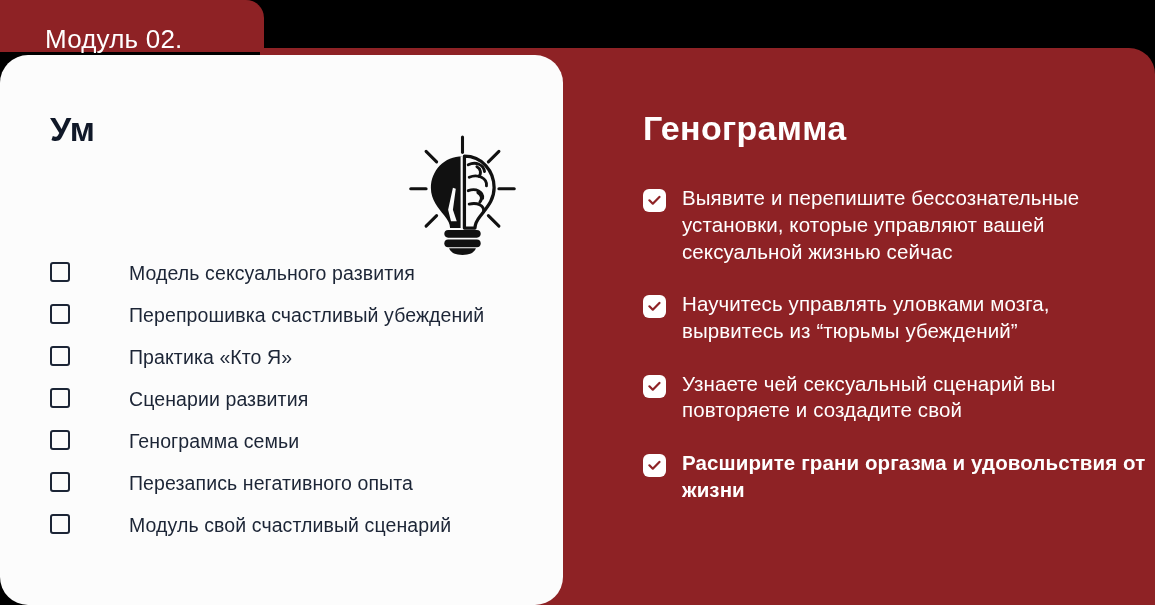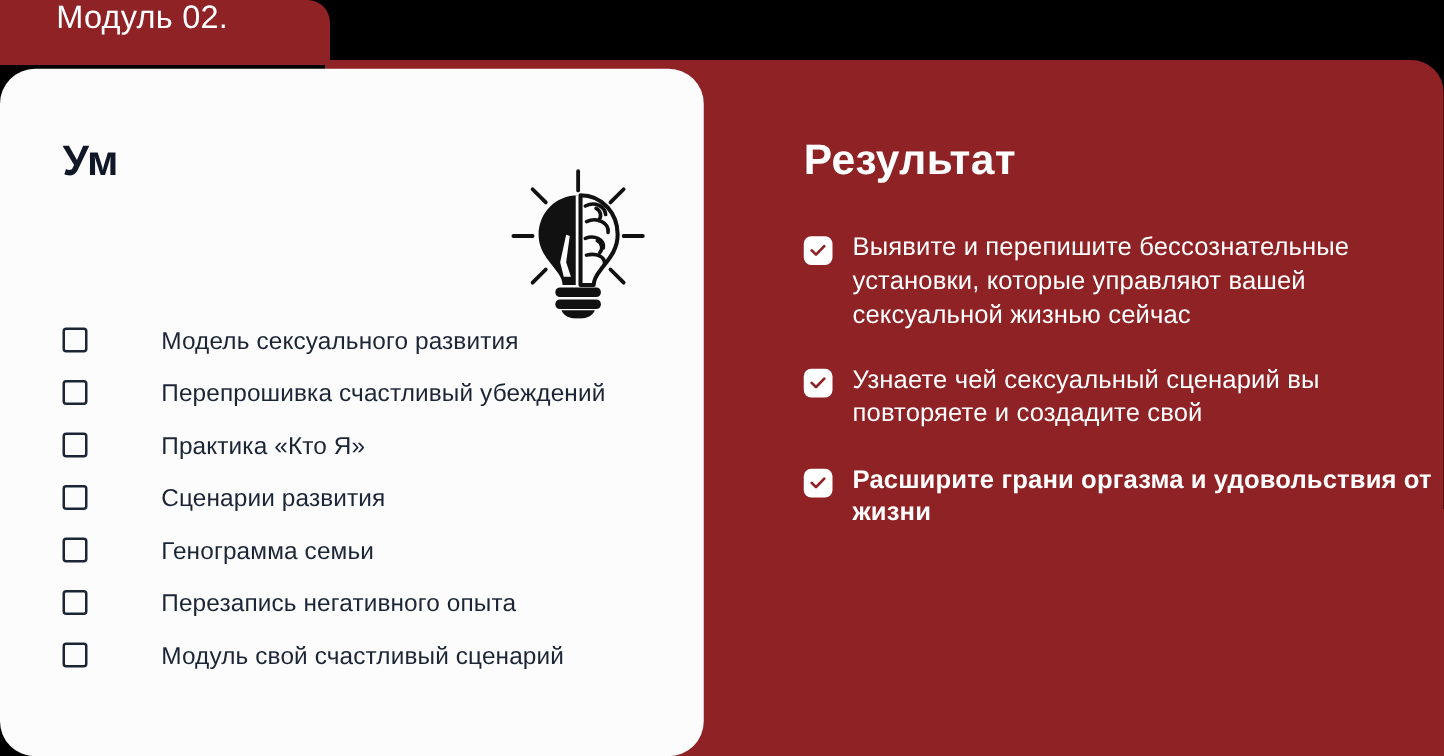--- a/index.html
+++ b/index.html
@@ -22,21 +22,21 @@
   
   .module-tab {
     position: absolute;
     left: 0;
     top: 0;
     width: 264px;
     height: 52px;
     background: #8e2225;
     border-top-right-radius: 18px;
     display: flex;
-    align-items: flex-start;
+    align-items: flex-end;
     padding-left: 45px;
   }
   .module-tab-label {
     color: #ffffff;
     font-size: 26px;
     letter-spacing: 0.2px;
     line-height: 1;
   }
 
   
@@ -162,29 +162,37 @@
 <body>
 
 <div id="slide">
 
   <div class="module-tab">
     <span class="module-tab-label">Модуль 02.</span>
   </div>
 
   <div class="result-panel">
     <div class="result-inner">
-      <div class="result-title">Результат</div>
+      <div class="result-title">Генограмма</div>
       <ul class="result-list" id="result-list">
           <li class="result-item">
             <span class="cb-checked">
               <svg width="13" height="11" viewBox="0 0 13 11">
                 <path d="M1.4 5.3 L4.8 8.7 L11.4 1.9" fill="none" stroke="#8e2225" stroke-width="2.2" stroke-linecap="round" stroke-linejoin="round"></path>
               </svg>
             </span>
             <span class="result-text">Выявите и перепишите бессознательные установки, которые управляют вашей сексуальной жизнью сейчас</span>
+          </li>
+          <li class="result-item">
+            <span class="cb-checked">
+              <svg width="13" height="11" viewBox="0 0 13 11">
+                <path d="M1.4 5.3 L4.8 8.7 L11.4 1.9" fill="none" stroke="#8e2225" stroke-width="2.2" stroke-linecap="round" stroke-linejoin="round"></path>
+              </svg>
+            </span>
+            <span class="result-text">Научитесь управлять уловками мозга, вырвитесь из “тюрьмы убеждений”</span>
           </li>
           <li class="result-item">
             <span class="cb-checked">
               <svg width="13" height="11" viewBox="0 0 13 11">
                 <path d="M1.4 5.3 L4.8 8.7 L11.4 1.9" fill="none" stroke="#8e2225" stroke-width="2.2" stroke-linecap="round" stroke-linejoin="round"></path>
               </svg>
             </span>
             <span class="result-text">Узнаете чей сексуальный сценарий вы повторяете и создадите свой</span>
           </li>
           <li class="result-item">

